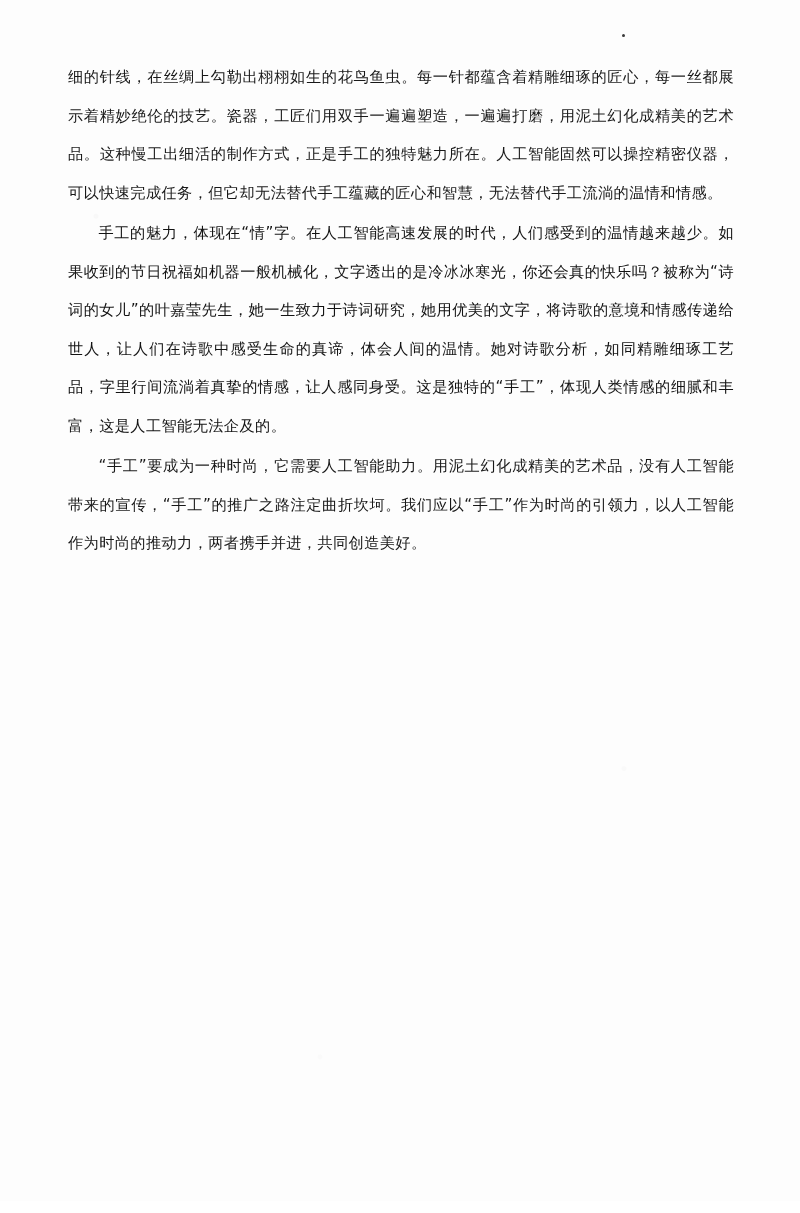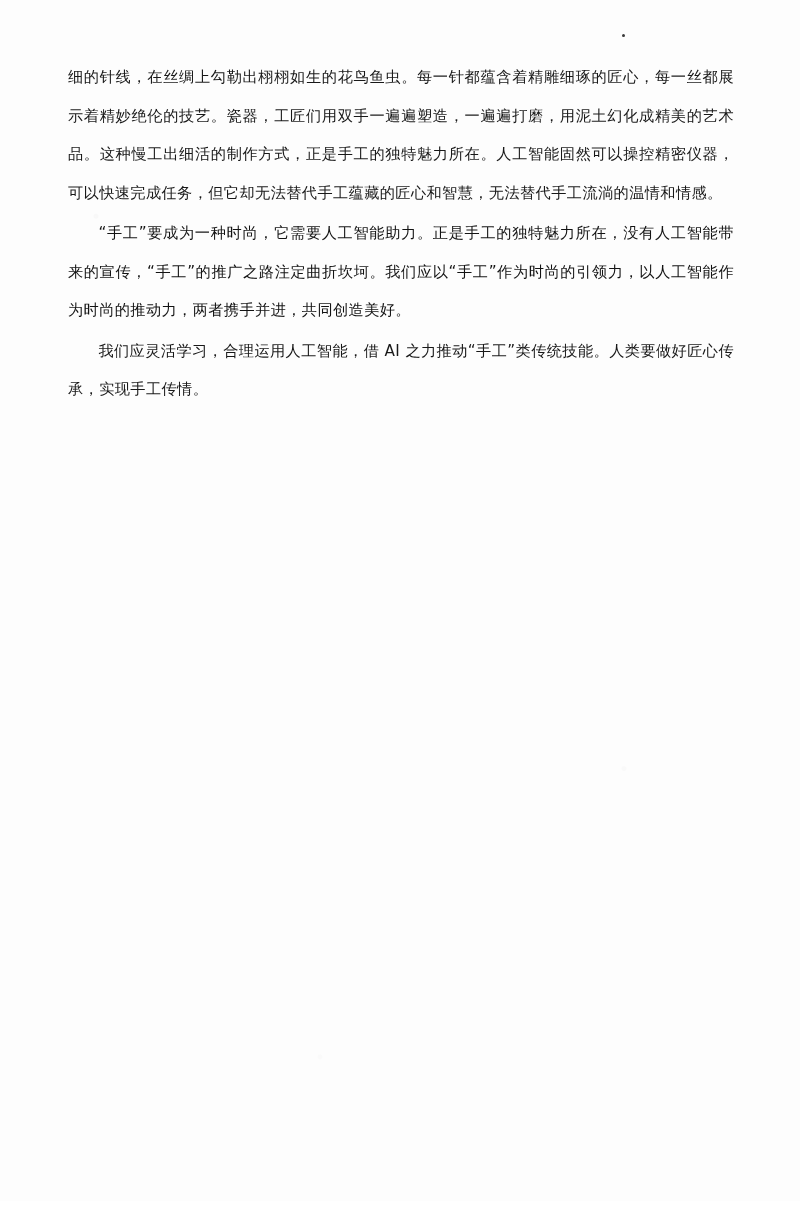--- a/index.html
+++ b/index.html
@@ -64,16 +64,16 @@
 </style>
 </head>
 <body>
 
 <div class="page">
   <div class="page-noise"></div>
   <div class="corner-mark"></div>
 
   <div class="content">
     <p class="para">细的针线，在丝绸上勾勒出栩栩如生的花鸟鱼虫。每一针都蕴含着精雕细琢的匠心，每一丝都展示着精妙绝伦的技艺。瓷器，工匠们用双手一遍遍塑造，一遍遍打磨，用泥土幻化成精美的艺术品。这种慢工出细活的制作方式，正是手工的独特魅力所在。人工智能固然可以操控精密仪器，可以快速完成任务，但它却无法替代手工蕴藏的匠心和智慧，无法替代手工流淌的温情和情感。</p>
-    <p class="para indent">“手工”要成为一种时尚，它需要人工智能助力。正是手工的独特魅力所在，没有人工智能带来的宣传，“手工”的推广之路注定曲折坎坷。我们应以“手工”作为时尚的引领力，以人工智能作为时尚的推动力，两者携手并进，共同创造美好。</p>
-    <p class="para indent">我们应灵活学习，合理运用人工智能，借 AI 之力推动“手工”类传统技能。人类要做好匠心传承，实现手工传情。</p>
+    <p class="para indent">手工的魅力，体现在“情”字。在人工智能高速发展的时代，人们感受到的温情越来越少。如果收到的节日祝福如机器一般机械化，文字透出的是冷冰冰寒光，你还会真的快乐吗？被称为“诗词的女儿”的叶嘉莹先生，她一生致力于诗词研究，她用优美的文字，将诗歌的意境和情感传递给世人，让人们在诗歌中感受生命的真谛，体会人间的温情。她对诗歌分析，如同精雕细琢工艺品，字里行间流淌着真挚的情感，让人感同身受。这是独特的“手工”，体现人类情感的细腻和丰富，这是人工智能无法企及的。</p>
+    <p class="para indent">“手工”要成为一种时尚，它需要人工智能助力。用泥土幻化成精美的艺术品，没有人工智能带来的宣传，“手工”的推广之路注定曲折坎坷。我们应以“手工”作为时尚的引领力，以人工智能作为时尚的推动力，两者携手并进，共同创造美好。</p>
   </div>
 </div>
 
 </body></html>

